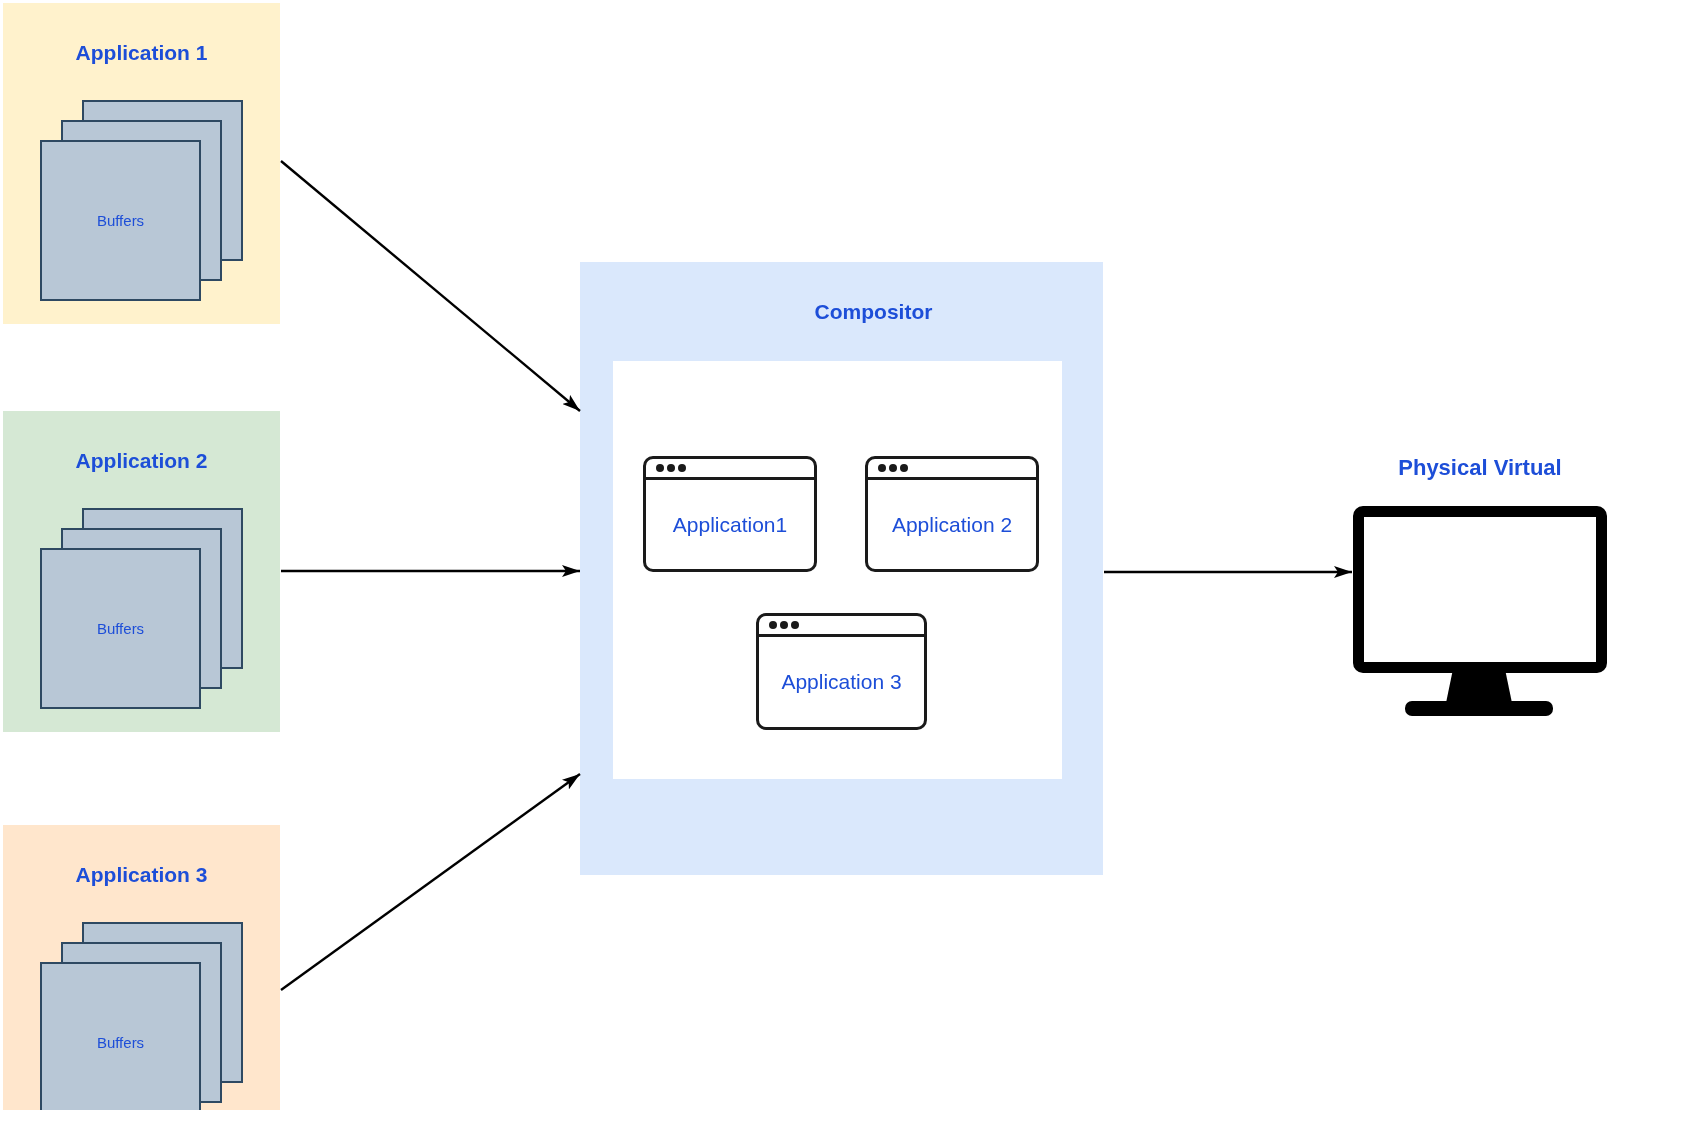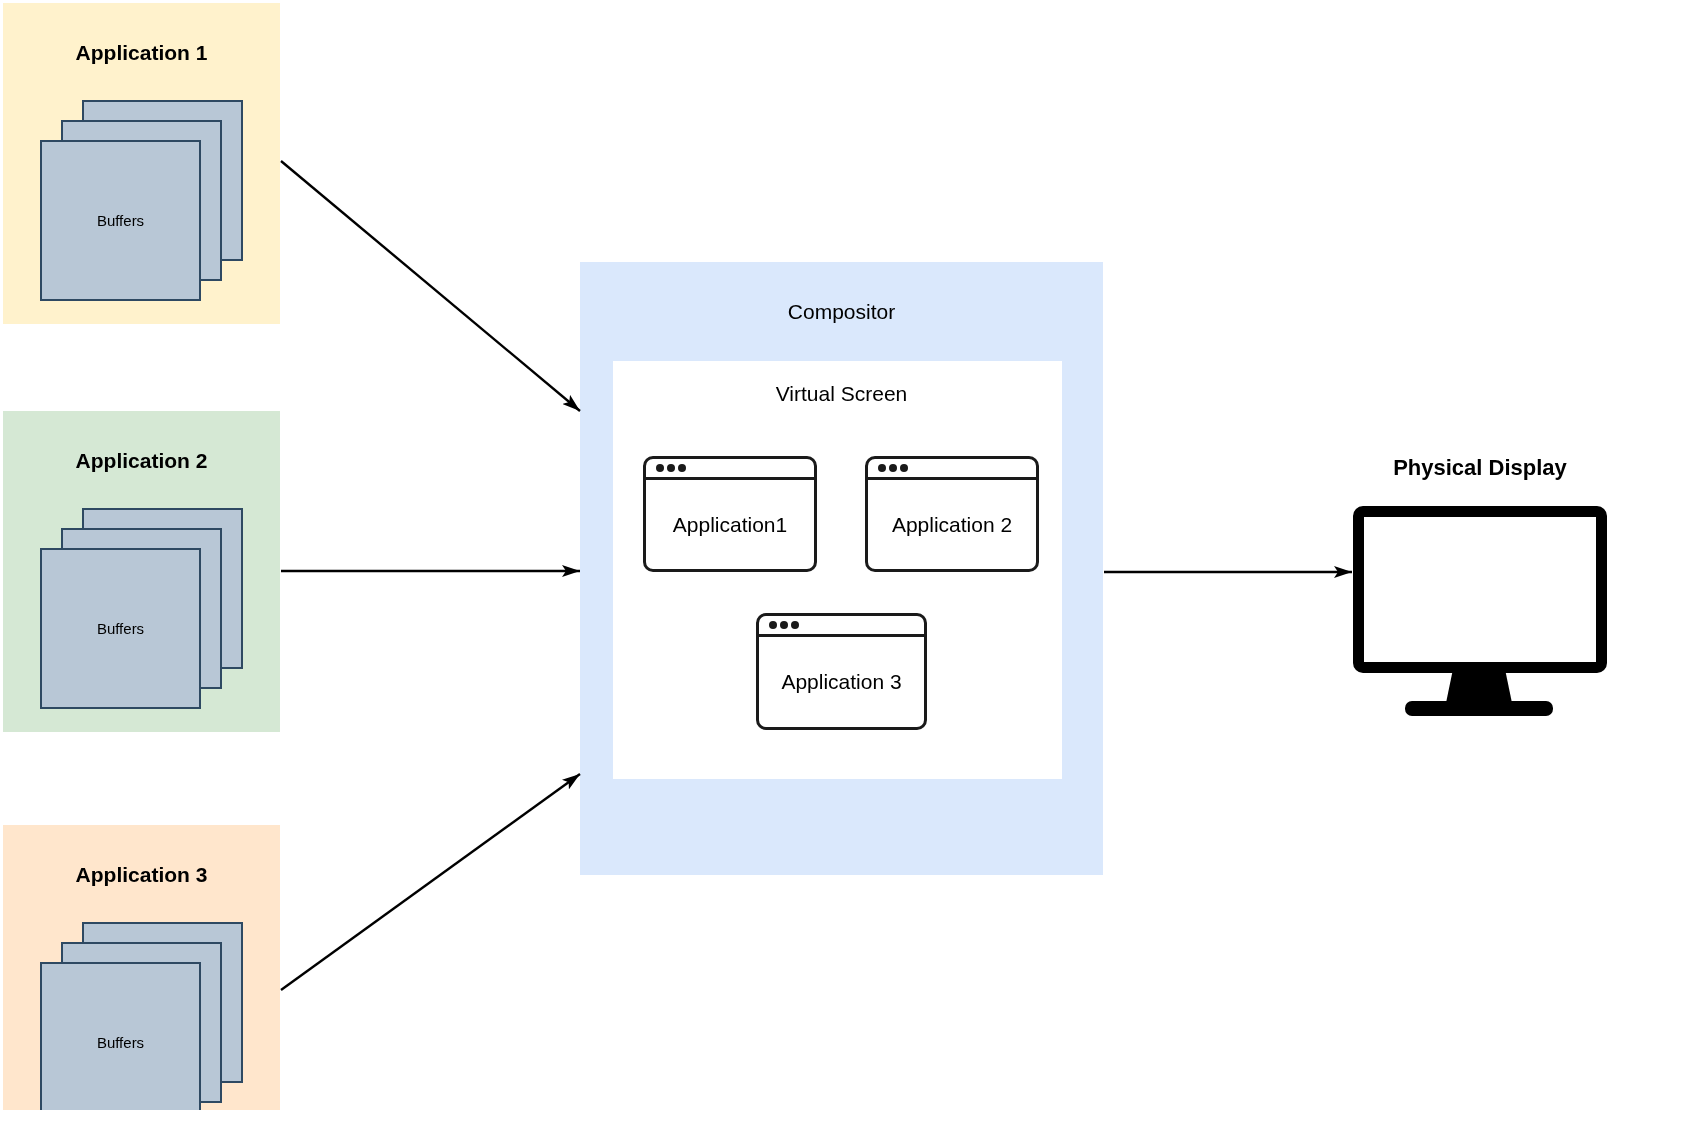--- a/index.html
+++ b/index.html
@@ -1,38 +1,38 @@
 <!DOCTYPE html>
 <html><head>
 <meta charset="utf-8">
 <style>
   html,body{margin:0;padding:0;background:#fff;}
   #canvas{
     position:relative;width:1682px;height:1110px;background:#ffffff;
-    font-family:"Liberation Sans", sans-serif;color:#000000;overflow:hidden;
+    font-family:"Liberation Sans", sans-serif;color:#1d4ed8;overflow:hidden;
   }
   
   .app-box{position:absolute;left:3px;width:277px;height:321px;}
   .app-box.a1{top:3px;}
   .app-box.a2{top:411px;}
   .app-box.a3{top:825px;}
   .app-title{
     position:absolute;top:37px;left:0;width:100%;text-align:center;
     font-size:21px;font-weight:bold;line-height:26px;
   }
   .buf{position:absolute;width:157px;height:157px;border:2px solid #2E4962;}
   .buf.back{left:79px;top:97px;}
   .buf.mid{left:58px;top:117px;}
   .buf.front{left:37px;top:137px;display:flex;align-items:center;justify-content:center;}
   .buf-label{font-size:15px;line-height:26px;}
   
   #compositor{position:absolute;left:580px;top:262px;width:523px;height:613px;}
   #compositor-title{
     position:absolute;top:37px;left:0;width:100%;text-align:center;
-    font-size:21px;font-weight:normal;line-height:26px;
+    font-size:21px;font-weight:bold;line-height:26px;padding-left:32px;
   }
   #virtual-screen-label{
     position:absolute;top:119px;left:0;width:100%;text-align:center;
     font-size:21px;line-height:26px;
   }
   #virtual-screen{position:absolute;left:33px;top:99px;width:449px;height:418px;}
   
   .appwin{
     position:absolute;box-sizing:border-box;border:3px solid #1a1a1a;
     border-radius:10px;background:#fff;overflow:hidden;
@@ -98,21 +98,20 @@
     <div class="buf back" style="background: rgb(184, 199, 214);"></div>
     <div class="buf mid" style="background: rgb(184, 199, 214);"></div>
     <div class="buf front" style="background: rgb(184, 199, 214);">
       <span class="buf-label">Buffers</span>
     </div>
   </div>
 
   <div id="compositor" style="background: rgb(218, 232, 252);">
     <div id="compositor-title">Compositor</div>
     <div id="virtual-screen" style="background: rgb(255, 255, 255);"></div>
-    <div id="virtual-screen-label">Virtual Screen</div>
 
     <div style="position:absolute;left:33px;top:99px;width:449px;height:418px;padding-left:44px;">
       <div class="appwin w1">
         <div class="win-titlebar">
           <span class="dot"></span>
           <span class="dot"></span>
           <span class="dot"></span>
         </div>
         <div class="win-body">Application1</div>
       </div>
@@ -128,21 +127,21 @@
         <div class="win-titlebar">
           <span class="dot"></span>
           <span class="dot"></span>
           <span class="dot"></span>
         </div>
         <div class="win-body">Application 3</div>
       </div>
     </div>
   </div>
 
-  <div id="physical-display-title">Physical Display</div>
+  <div id="physical-display-title">Physical Virtual</div>
   <div id="monitor-frame"></div>
   <div id="monitor-neck"></div>
   <div id="monitor-base"></div>
 
   <svg id="arrows" width="1682" height="1142" viewBox="0 0 1682 1142" xmlns="http://www.w3.org/2000/svg">
     <defs>
       <marker id="ah" markerUnits="userSpaceOnUse" markerWidth="18" markerHeight="12" refX="18" refY="6" orient="auto">
         <polygon points="0,0 18,6 0,12 4,6" fill="#000000"></polygon>
       </marker>
     </defs>

